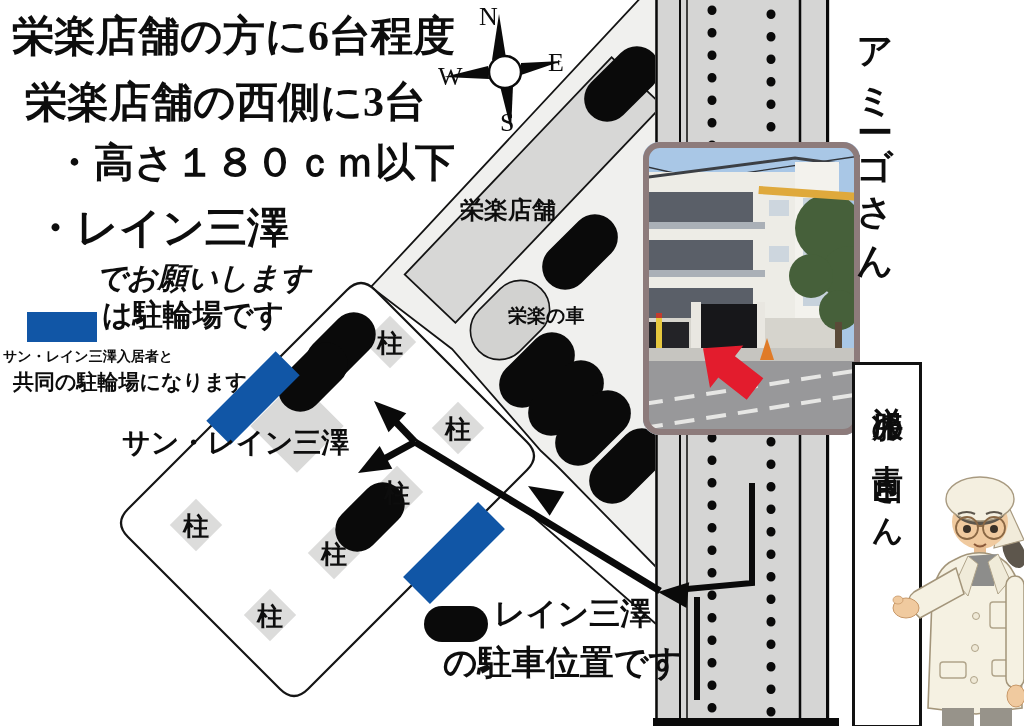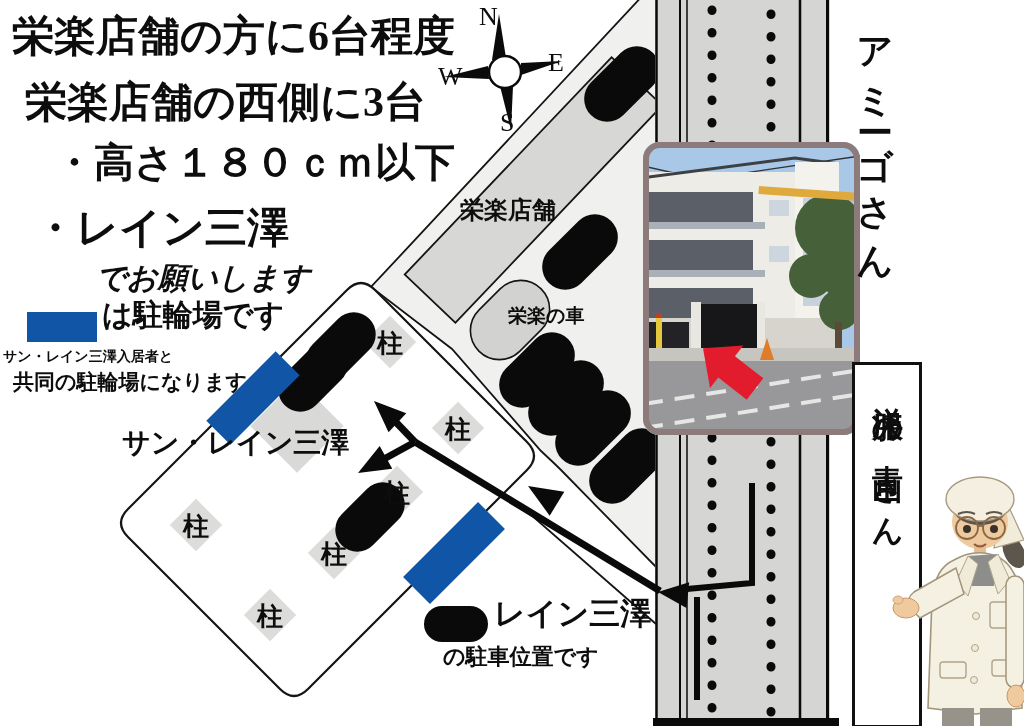--- a/index.html
+++ b/index.html
@@ -169,21 +169,21 @@
 
   <div class="pillar" style="left:377px;top:326px;">柱</div>
   <div class="pillar" style="left:183px;top:509px;">柱</div>
   <div class="pillar" style="left:321px;top:537px;">柱</div>
   <div class="pillar" style="left:384px;top:476px;">柱</div>
   <div class="pillar" style="left:257px;top:599px;">柱</div>
   <div class="pillar" style="left:445px;top:412px;">柱</div>
 
   <div id="customer-swatch"></div>
   <div class="txt" style="left:494px;top:598px;font-size:31px;">レイン三澤</div>
-  <div class="txt" style="left:443px;top:645px;font-size:22px;">の駐車位置です</div>
+  <div class="txt" style="left:443px;top:645px;font-size:34px;">の駐車位置です</div>
 
   <div class="compass-letter" style="left:479px;top:2px;">N</div>
   <div class="compass-letter" style="left:548px;top:48px;">E</div>
   <div class="compass-letter" style="left:438px;top:62px;">W</div>
   <div class="compass-letter" style="left:500px;top:108px;">S</div>
 
   <div id="amigo-label" class="vtext">アミーゴさん</div>
 
   <div id="aoyama-box">
     <div class="inner">洋服の青山さん</div>

